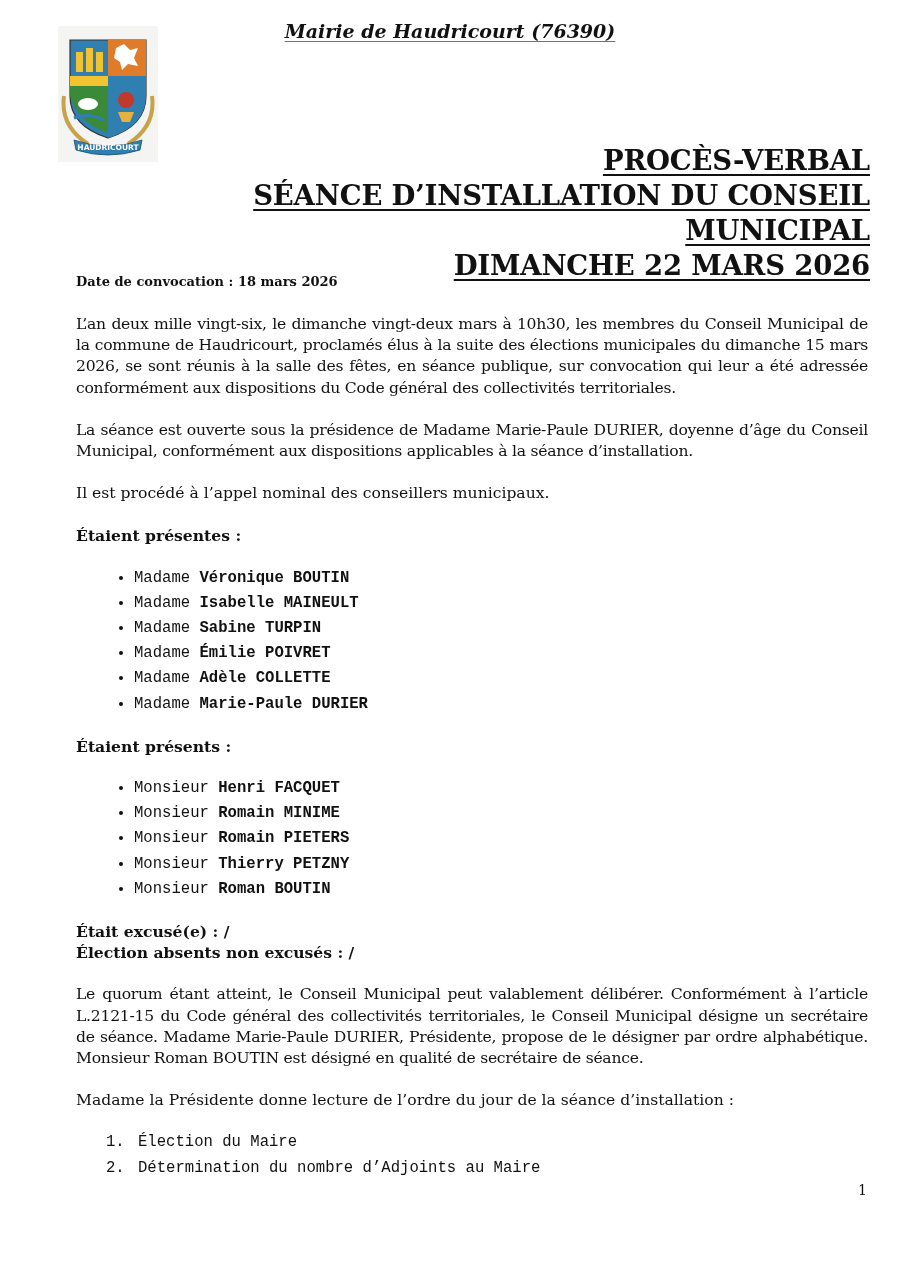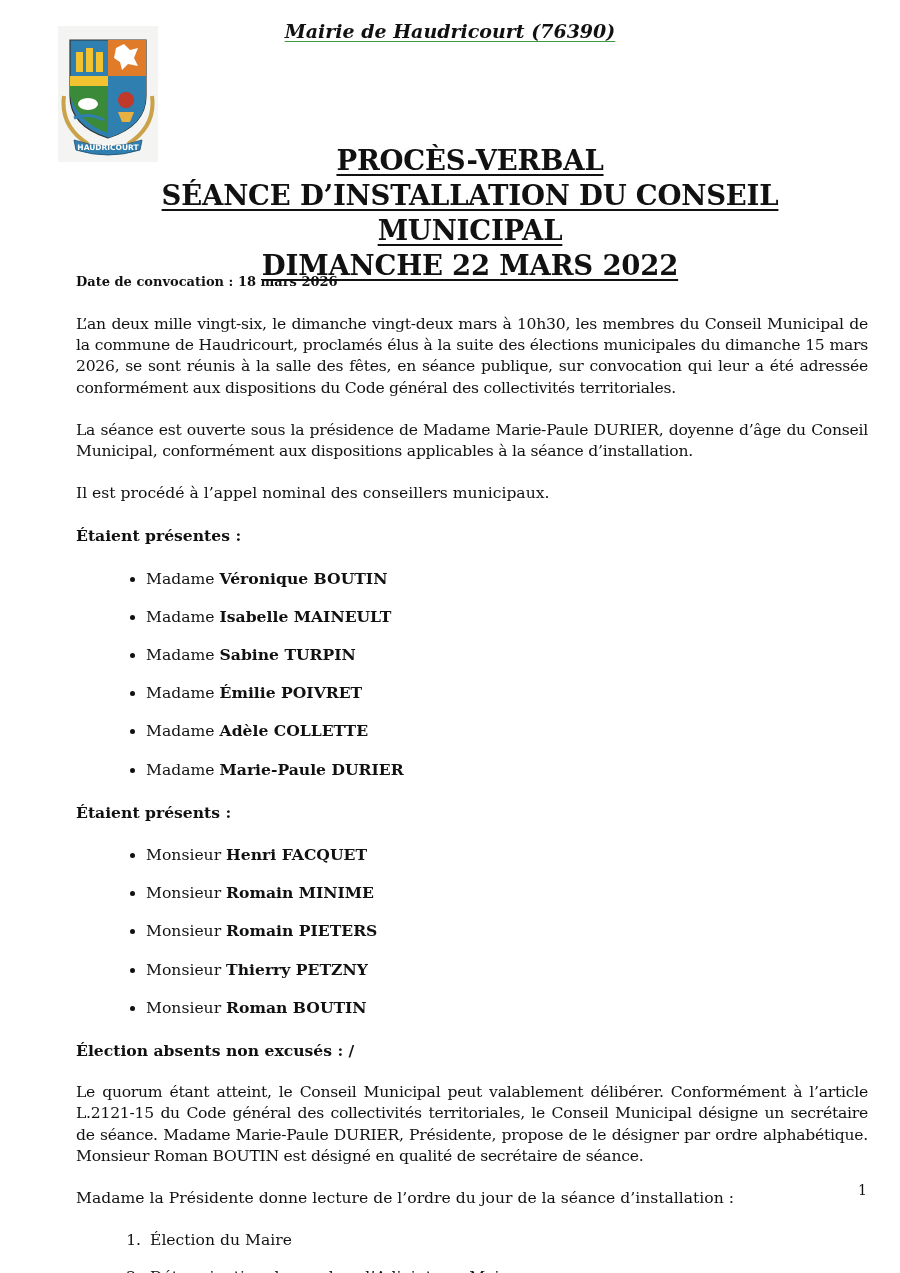--- a/index.html
+++ b/index.html
@@ -14,31 +14,31 @@
     font-style: italic; font-weight: bold; font-size: 19px;
   }
   .header-line span {
     text-decoration: underline; text-decoration-color: #3c9a3c; text-underline-offset: 3px;
   }
   .logo { position: absolute; left: 58px; top: 26px; width: 100px; height: 136px; }
   .title {
     position: absolute; left: 70px; right: 30px; top: 143px; text-align: center;
     font-weight: bold; font-size: 27.5px; line-height: 35px; letter-spacing: -0.2px;
   }
-  .title div { text-decoration: underline; text-underline-offset: 4px; text-decoration-thickness: 2px; }
+  .title div { text-decoration: underline; text-underline-offset: 4px; text-decoration-thickness: 2px; text-align: right; }
   .content {
     position: absolute; left: 76px; width: 792px; top: 268px;
     font-size: 15.6px; line-height: 21.2px;
   }
   .convocation { font-weight: bold; font-size: 13px; line-height: 28px; margin: 0 0 18px 0; }
   p { margin: 0 0 21px 0; text-align: justify; }
   .tight { letter-spacing: -0.25px; }
   .heading { font-weight: bold; margin: 0 0 21px 0; }
   ul, ol { margin: 0 0 21px 0; padding: 0 0 0 54px; }
-  li { margin: 16px; }
+  li { margin: 4px; font-family: Liberation Mono, monospace; }
   ul li { list-style: disc; }
   ol li { list-style: decimal; padding-left: 4px; }
   .b { font-weight: bold; }
   .absent { font-weight: bold; margin: 0 0 21px 0; }
   .page-number { position: absolute; right: 33px; top: 1182px; font-size: 14px; }
 </style>
 </head>
 <body>
 
 <div class="page">
@@ -64,21 +64,21 @@
     <path d="M60 86 h16 l-4 10 h-8 z" fill="#e8b040"></path>
     <path d="M6 70 Q2 100 30 118" stroke="#c9a24a" stroke-width="4" fill="none"></path>
     <path d="M94 70 Q98 100 70 118" stroke="#c9a24a" stroke-width="4" fill="none"></path>
     <path d="M16 114 Q50 126 84 114 L82 124 Q50 134 18 124 Z" fill="#2f7fb0" stroke="#1d4e70" stroke-width="0.8"></path>
     <text x="50" y="124" text-anchor="middle" font-family="DejaVu Sans, sans-serif" font-size="7.5" font-weight="bold" fill="#ffffff">HAUDRICOURT</text>
   </svg>
 
   <div class="title">
     <div>PROCÈS-VERBAL</div>
     <div>SÉANCE D’INSTALLATION DU CONSEIL MUNICIPAL</div>
-    <div>DIMANCHE 22 MARS 2022</div>
+    <div>DIMANCHE 22 MARS 2026</div>
   </div>
 
   <div class="content">
     <div class="convocation">Date de convocation : 18 mars 2026</div>
 
     <p class="tight">L’an deux mille vingt-six, le dimanche vingt-deux mars à 10h30, les membres du Conseil Municipal de la commune de Haudricourt, proclamés élus à la suite des élections municipales du dimanche 15 mars 2026, se sont réunis à la salle des fêtes, en séance publique, sur convocation qui leur a été adressée conformément aux dispositions du Code général des collectivités territoriales.</p>
     <p class="tight">La séance est ouverte sous la présidence de Madame Marie-Paule DURIER, doyenne d’âge du Conseil Municipal, conformément aux dispositions applicables à la séance d’installation.</p>
     <p>Il est procédé à l’appel nominal des conseillers municipaux.</p>
 
     <div class="heading">Étaient présentes :</div>
@@ -94,20 +94,21 @@
     <div class="heading">Étaient présents :</div>
     <ul>
       <li><span>Monsieur</span> <span class="b">Henri FACQUET</span></li>
       <li><span>Monsieur</span> <span class="b">Romain MINIME</span></li>
       <li><span>Monsieur</span> <span class="b">Romain PIETERS</span></li>
       <li><span>Monsieur</span> <span class="b">Thierry PETZNY</span></li>
       <li><span>Monsieur</span> <span class="b">Roman BOUTIN</span></li>
     </ul>
 
     <div class="absent">
+      <div>Était excusé(e) : /</div>
       <div>Élection absents non excusés : /</div>
     </div>
 
     <p class="tight">Le quorum étant atteint, le Conseil Municipal peut valablement délibérer. Conformément à l’article L.2121-15 du Code général des collectivités territoriales, le Conseil Municipal désigne un secrétaire de séance. Madame Marie-Paule DURIER, Présidente, propose de le désigner par ordre alphabétique. Monsieur Roman BOUTIN est désigné en qualité de secrétaire de séance.</p>
     <p>Madame la Présidente donne lecture de l’ordre du jour de la séance d’installation :</p>
 
     <ol>
       <li>Élection du Maire</li>
       <li>Détermination du nombre d’Adjoints au Maire</li>
     </ol>

